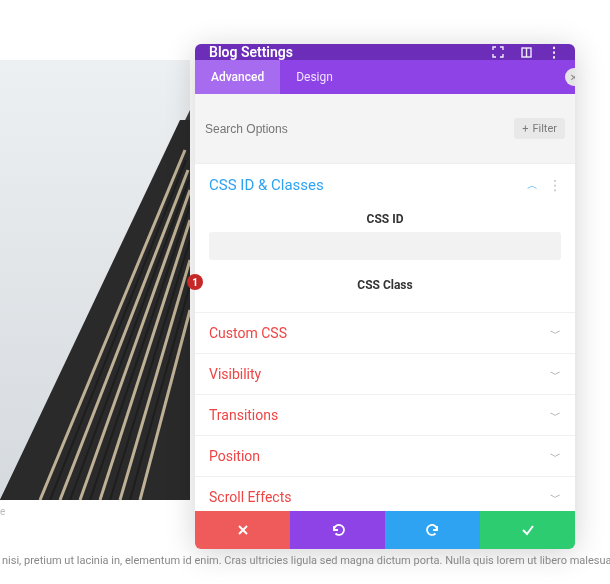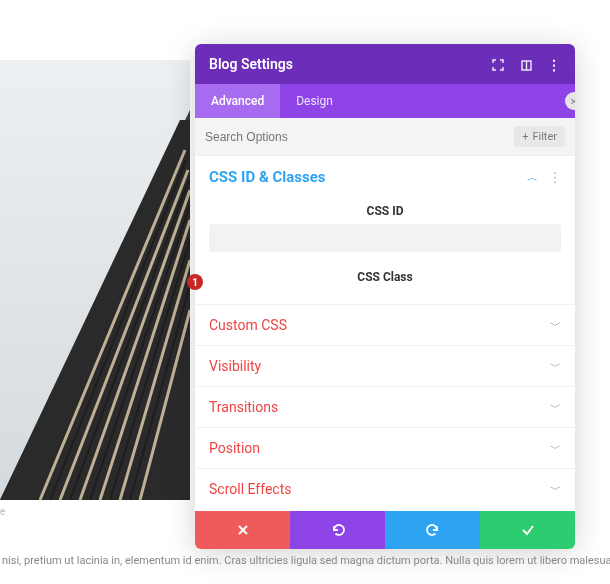--- a/index.html
+++ b/index.html
@@ -31,23 +31,23 @@
     background: #fff;
     border-radius: 6px;
     box-shadow: 0 4px 30px rgba(0,0,0,0.18);
     display: flex;
     flex-direction: column;
     overflow: hidden;
   }
   .panel-header {
     background: #6c2eb9;
     color: #fff;
-    padding: 12px 14px;
-    display: flex;
-    align-items: flex-end;
+    padding: 0 14px;
+    display: flex;
+    align-items: center;
     font-size: 14px;
     font-weight: 600;
   }
   .panel-header-title { flex: 1; }
   .header-icons { display: flex; gap: 14px; align-items: center; }
   .header-icons span { width: 14px; height: 14px; display: flex; align-items: center; justify-content: center; opacity: 0.9; }
   .tabs {
     background: #8e43e7;
     display: flex;
     align-items: center;
@@ -73,21 +73,21 @@
     border-radius: 50%;
     background: #e5e5e5;
     color: #888;
     font-size: 10px;
     display: flex;
     align-items: center;
     justify-content: center;
   }
   .search-bar {
     background: #f4f4f4;
-    padding: 8px 10px;
+    padding: 24px 10px;
     display: flex;
     align-items: center;
     font-size: 12px;
     color: #9a9a9a;
     border-bottom: 1px solid #eee;
   }
   .search-bar input {
     flex: 1;
     border: none;
     background: transparent;
@@ -117,21 +117,21 @@
   .section-header {
     padding: 12px 14px;
     display: flex;
     align-items: center;
     justify-content: space-between;
     cursor: pointer;
   }
   .section-header.expanded .section-title {
     color: #2ea3f2;
     font-size: 15px;
-    font-weight: 700;
+    font-weight: 400;
   }
   .section-header.collapsed .section-title {
     color: #ef4444;
     font-size: 14px;
     text-align: center;
   }
   .section-controls { display: flex; gap: 10px; align-items: center; color: #999; }
   .chevron { font-size: 11px; color: #8c8c8c; }
   .chevron.up { color: #2ea3f2; }
   .kebab { color: #bbb; font-size: 14px; letter-spacing: -1px; }

